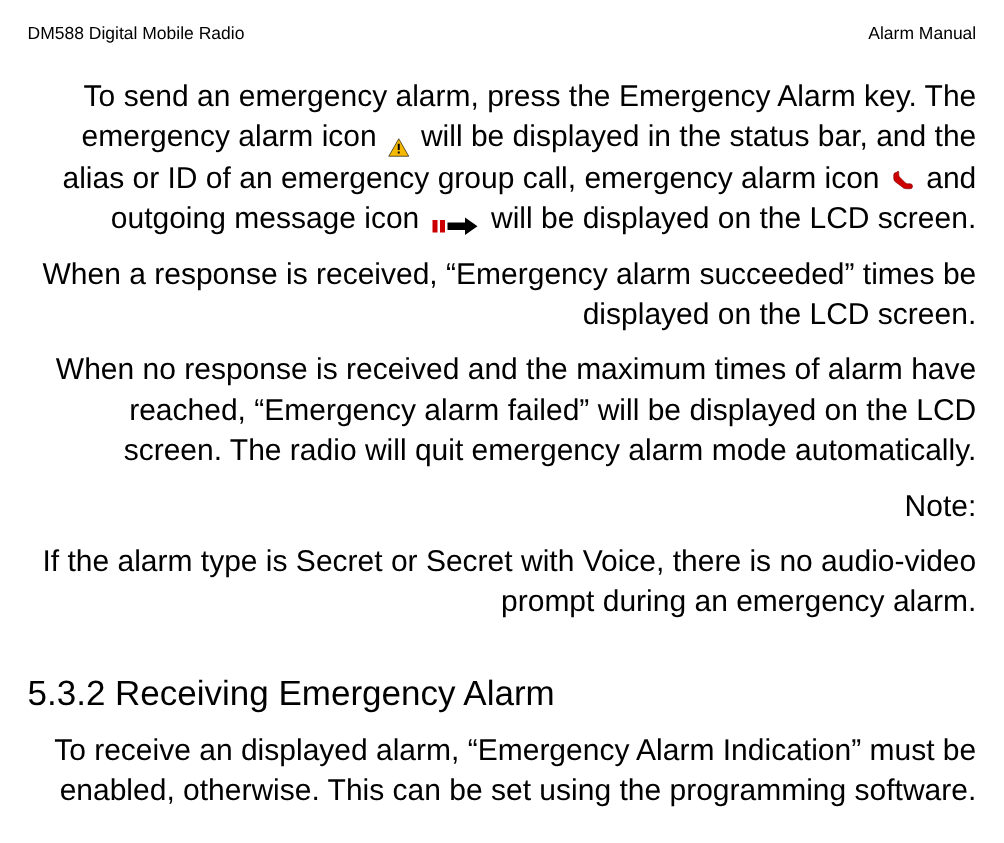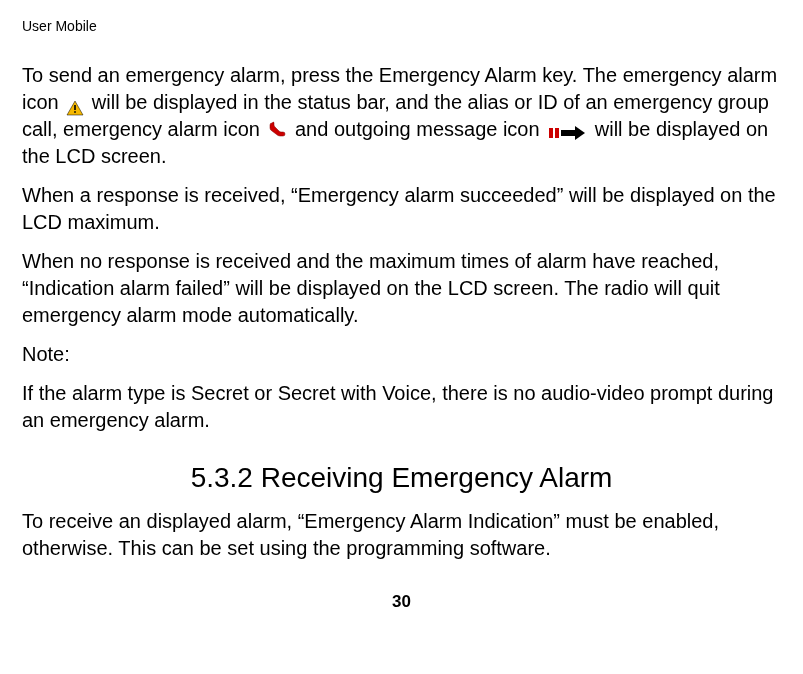--- a/index.html
+++ b/index.html
@@ -10,29 +10,29 @@
       box-sizing: border-box;
       color: #000;
     }
     .header-row {
       display: flex;
       justify-content: space-between;
       font-size: 14px;
       margin-bottom: 28px;
     }
     .body-text {
-      font-size: 20px;
+      font-size: 24px;
       line-height: 1.35;
       margin-bottom: 12px;
+      text-align: right;
     }
     .heading {
       font-size: 28px;
-      margin-top: 28px;
+      margin-top: 40px;
       margin-bottom: 14px;
-      text-align: center;
     }
     .bold {
       font-weight: normal;
     }
     .indent {
     }
     .page-number {
       text-align: center;
       font-size: 17px;
       font-weight: bold;
@@ -57,21 +57,22 @@
       width: 40px;
       height: 18px;
       vertical-align: middle;
       margin: 0 2px;
     }
   </style>
 </head>
 <body>
 
 <div class="header-row">
-  <span>User Mobile</span>
+  <span>DM588 Digital Mobile Radio</span>
+  <span>Alarm Manual</span>
 </div>
 
 <div class="body-text">
   <span>To send an emergency alarm, press the Emergency Alarm key. The emergency alarm icon </span>
   <span class="icon-triangle">
     <svg viewBox="0 0 18 16">
       <polygon points="9,1 17,15 1,15" fill="#f5b800" stroke="#000" stroke-width="0.5"></polygon>
       <rect x="8.2" y="5" width="1.6" height="5" fill="#000"></rect>
       <rect x="8.2" y="11.2" width="1.6" height="1.6" fill="#000"></rect>
     </svg>
@@ -87,23 +88,23 @@
     <svg viewBox="0 0 40 18">
       <rect x="2" y="4" width="4" height="10" fill="#cc0000"></rect>
       <rect x="8" y="4" width="4" height="10" fill="#cc0000"></rect>
       <rect x="14" y="6" width="14" height="6" fill="#000"></rect>
       <polygon points="28,2 38,9 28,16" fill="#000"></polygon>
     </svg>
   </span>
   <span> will be displayed on the LCD screen.</span>
 </div>
 
-<div class="body-text">When a response is received, “Emergency alarm succeeded” will be displayed on the LCD maximum.</div>
+<div class="body-text">When a response is received, “Emergency alarm succeeded” times be displayed on the LCD screen.</div>
 
-<div class="body-text">When no response is received and the maximum times of alarm have reached, “Indication alarm failed” will be displayed on the LCD screen. The radio will quit emergency alarm mode automatically.</div>
+<div class="body-text">When no response is received and the maximum times of alarm have reached, “Emergency alarm failed” will be displayed on the LCD screen. The radio will quit emergency alarm mode automatically.</div>
 
 <div class="body-text bold">Note:</div>
 
 <div class="body-text indent">If the alarm type is Secret or Secret with Voice, there is no audio-video prompt during an emergency alarm.</div>
 
 <div class="heading">5.3.2 Receiving Emergency Alarm</div>
 
 <div class="body-text">To receive an displayed alarm, “Emergency Alarm Indication” must be enabled, otherwise. This can be set using the programming software.</div>
 
 <div class="page-number">30</div>

